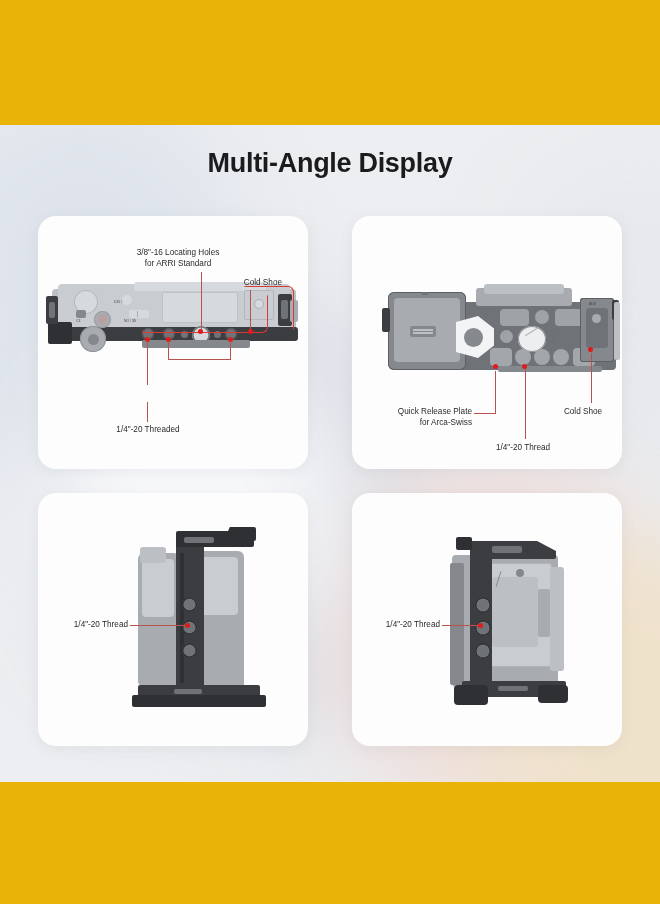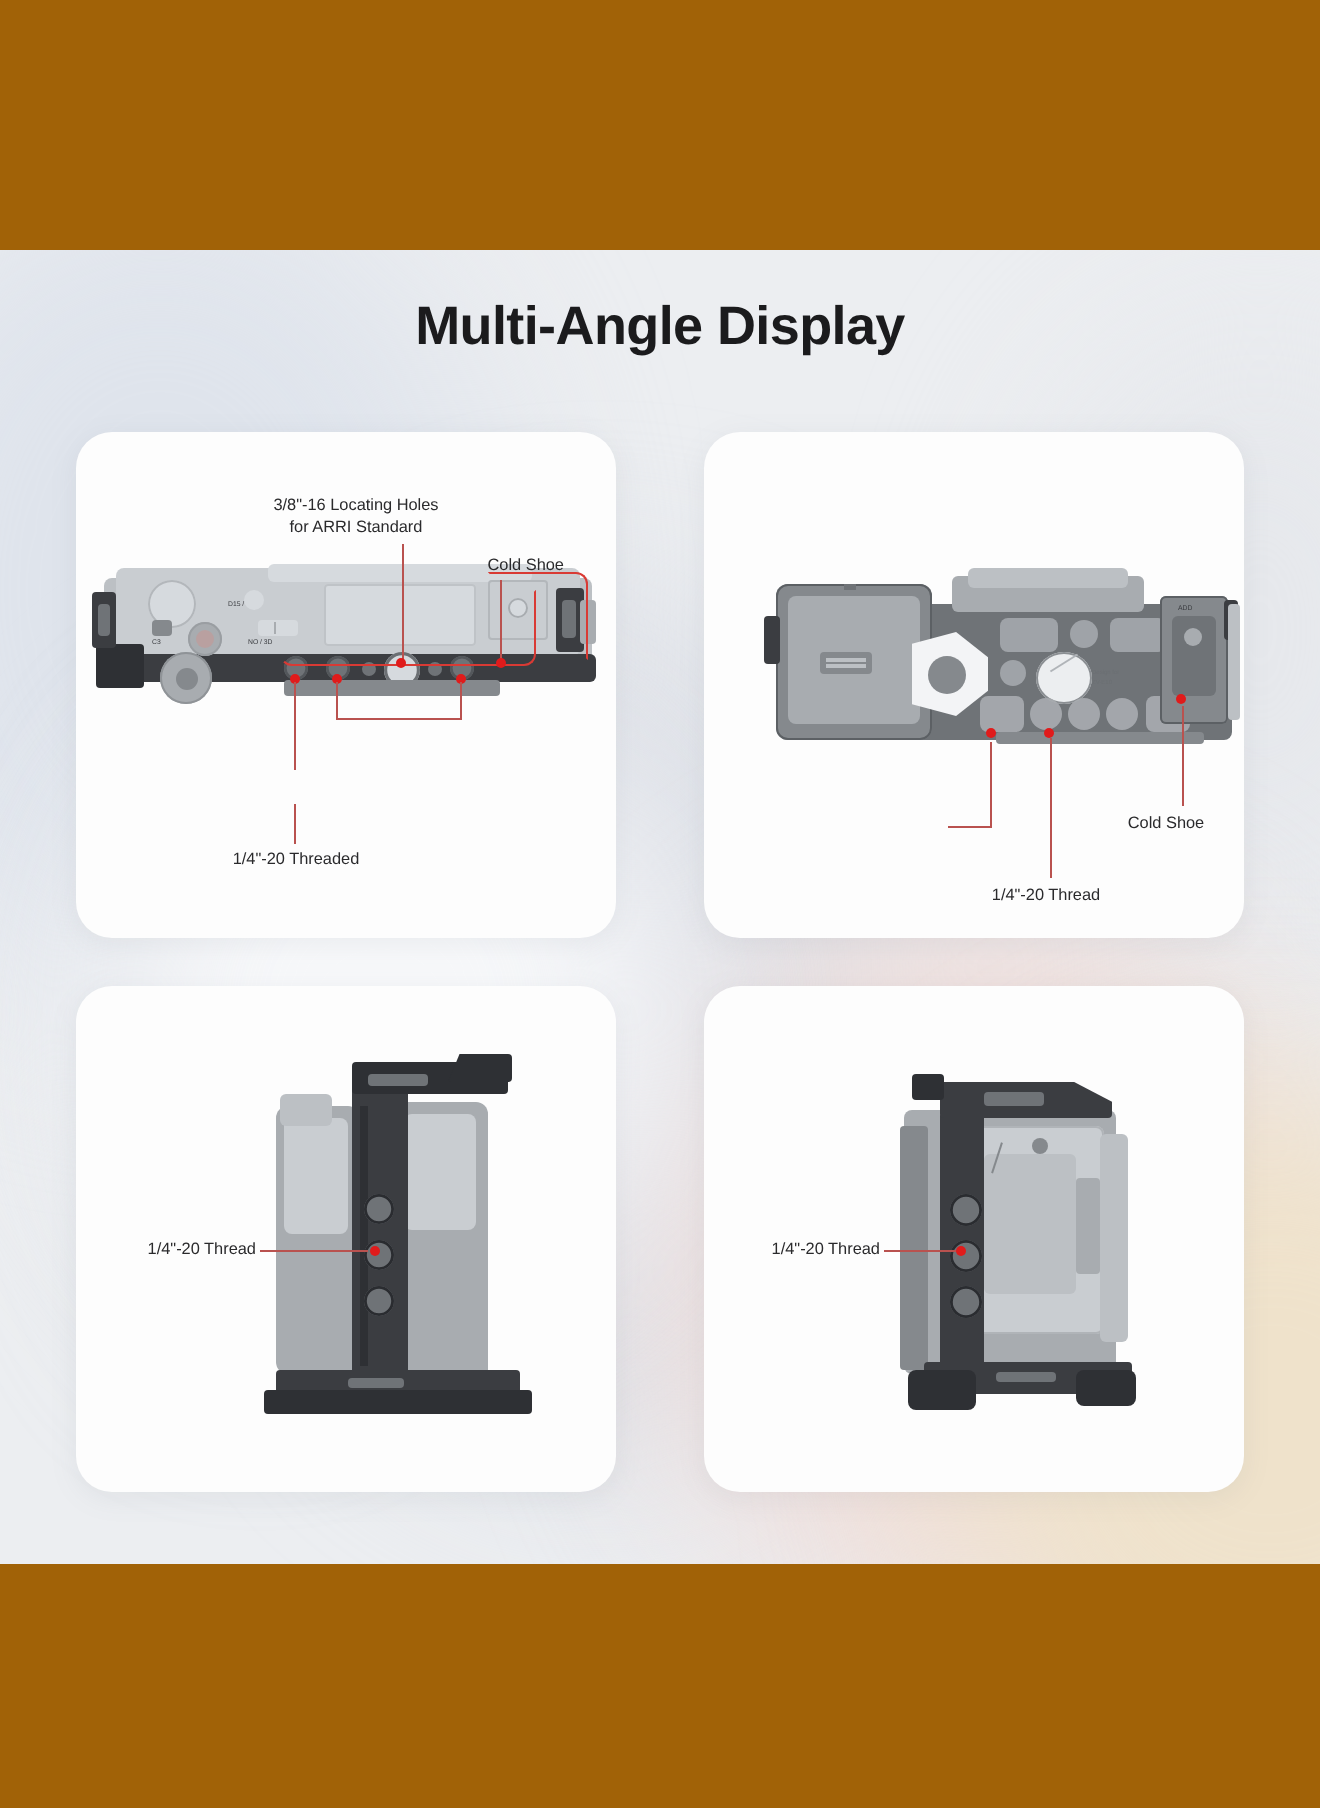--- a/index.html
+++ b/index.html
@@ -12,21 +12,21 @@
     height: 904px;
     font-family: "Liberation Sans", sans-serif;
     overflow: hidden;
   }
 
   
   #page {
     position: relative;
     width: 660px;
     height: 904px;
-    background: #a16207;
+    background: #eab308;
   }
 
   
   #content-area {
     position: absolute;
     left: 0;
     top: 125px;
     width: 660px;
     height: 657px;
     overflow: hidden;
@@ -276,20 +276,22 @@
       <div class="pc g-mid2 round3" style="left:228px; top:82px; width:34px; height:64px; box-shadow:inset 0 0 0 1px #5c6064;"></div>
       <div class="pc g-mid round3" style="left:234px; top:92px; width:22px; height:40px;"></div>
       <div class="pc g-lt circle" style="left:240px; top:98px; width:9px; height:9px;"></div>
       <div class="tiny-label" style="left:237px; top:86px;">ADD</div>
 
       <div class="pc g-dark round2" style="left:260px; top:84px; width:7px; height:20px;"></div>
       <div class="pc g-lt2 round2" style="left:262px; top:86px; width:6px; height:58px;"></div>
 
       <div class="pc g-mid2 round2" style="left:146px; top:150px; width:104px; height:6px;"></div>
 
+      <div class="ann r" style="left:10px; top:190px; width:110px;">Quick Release Plate
+for Arca-Swiss</div>
       <div class="lead h" style="left:122px; top:197px; width:22px;"></div>
       <div class="lead v" style="left:143px; top:155px; height:43px;"></div>
       <div class="dot" style="left:141px; top:148px;"></div>
 
       <div class="ann c" style="left:110px; top:226px; width:122px;">1/4"-20 Thread</div>
       <div class="lead v" style="left:173px; top:153px; height:70px;"></div>
       <div class="dot" style="left:170px; top:148px;"></div>
 
       <div class="ann c" style="left:196px; top:190px; width:70px;">Cold Shoe</div>
       <div class="lead v" style="left:239px; top:137px; height:50px;"></div>

